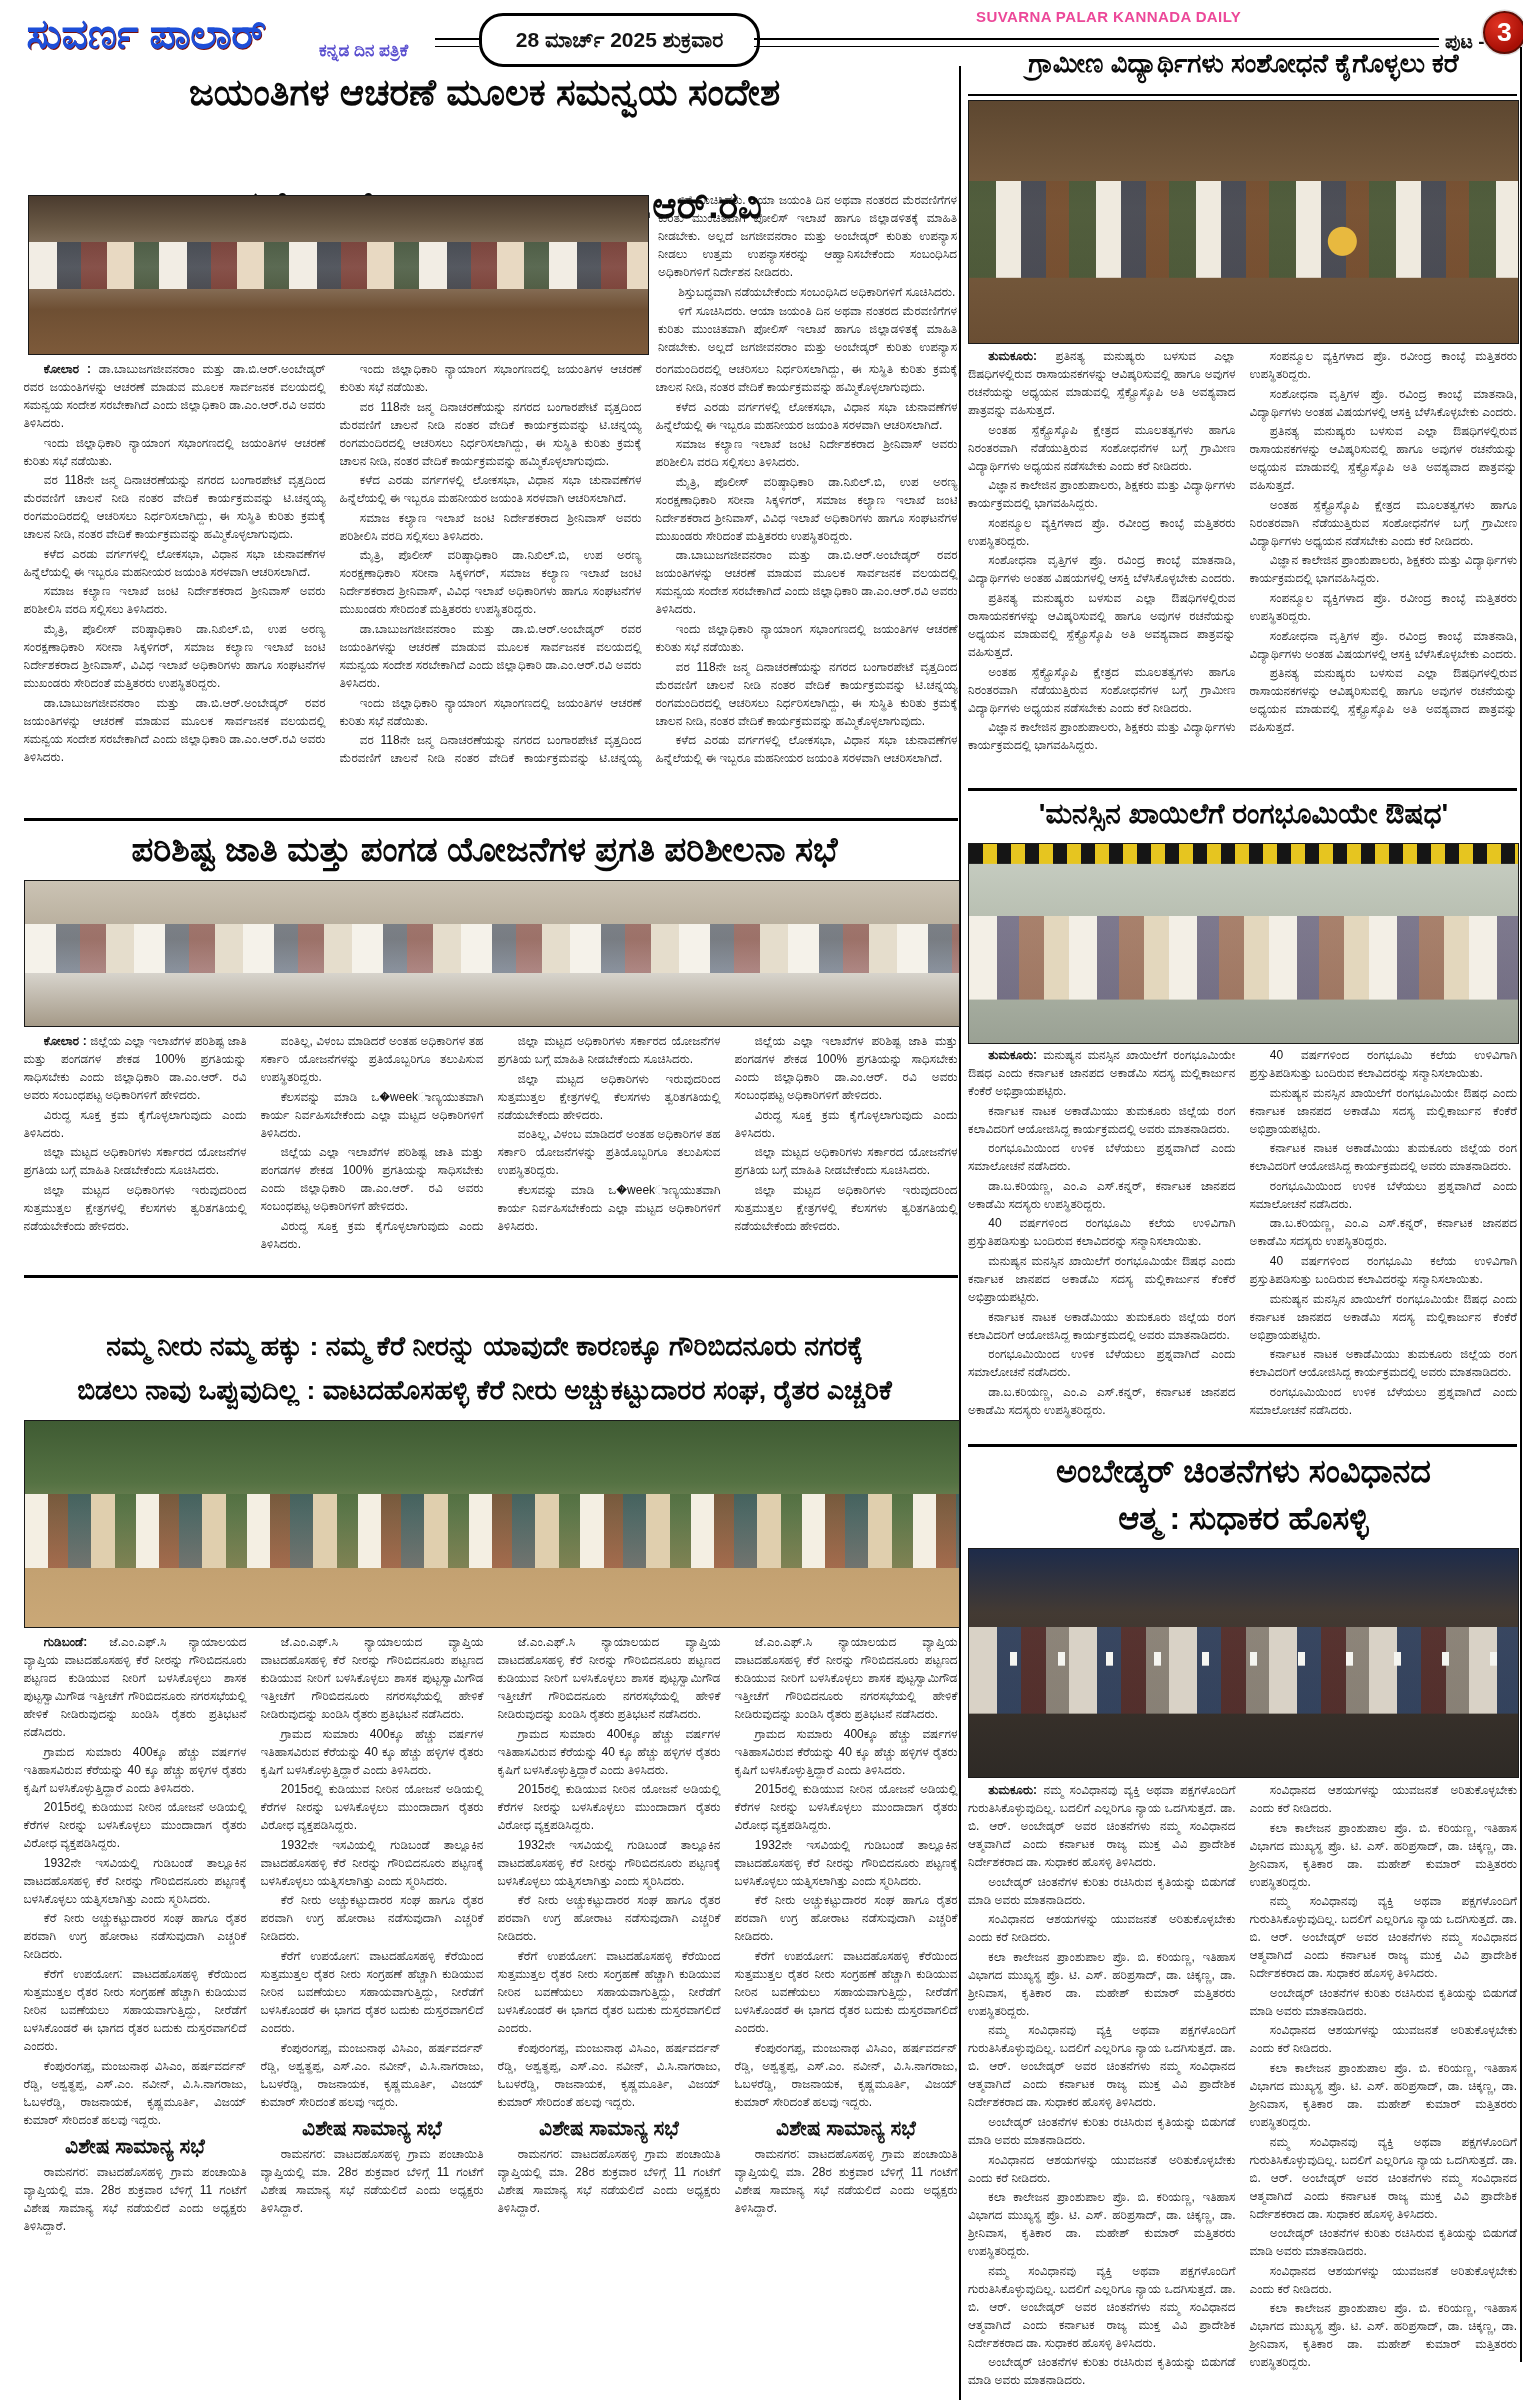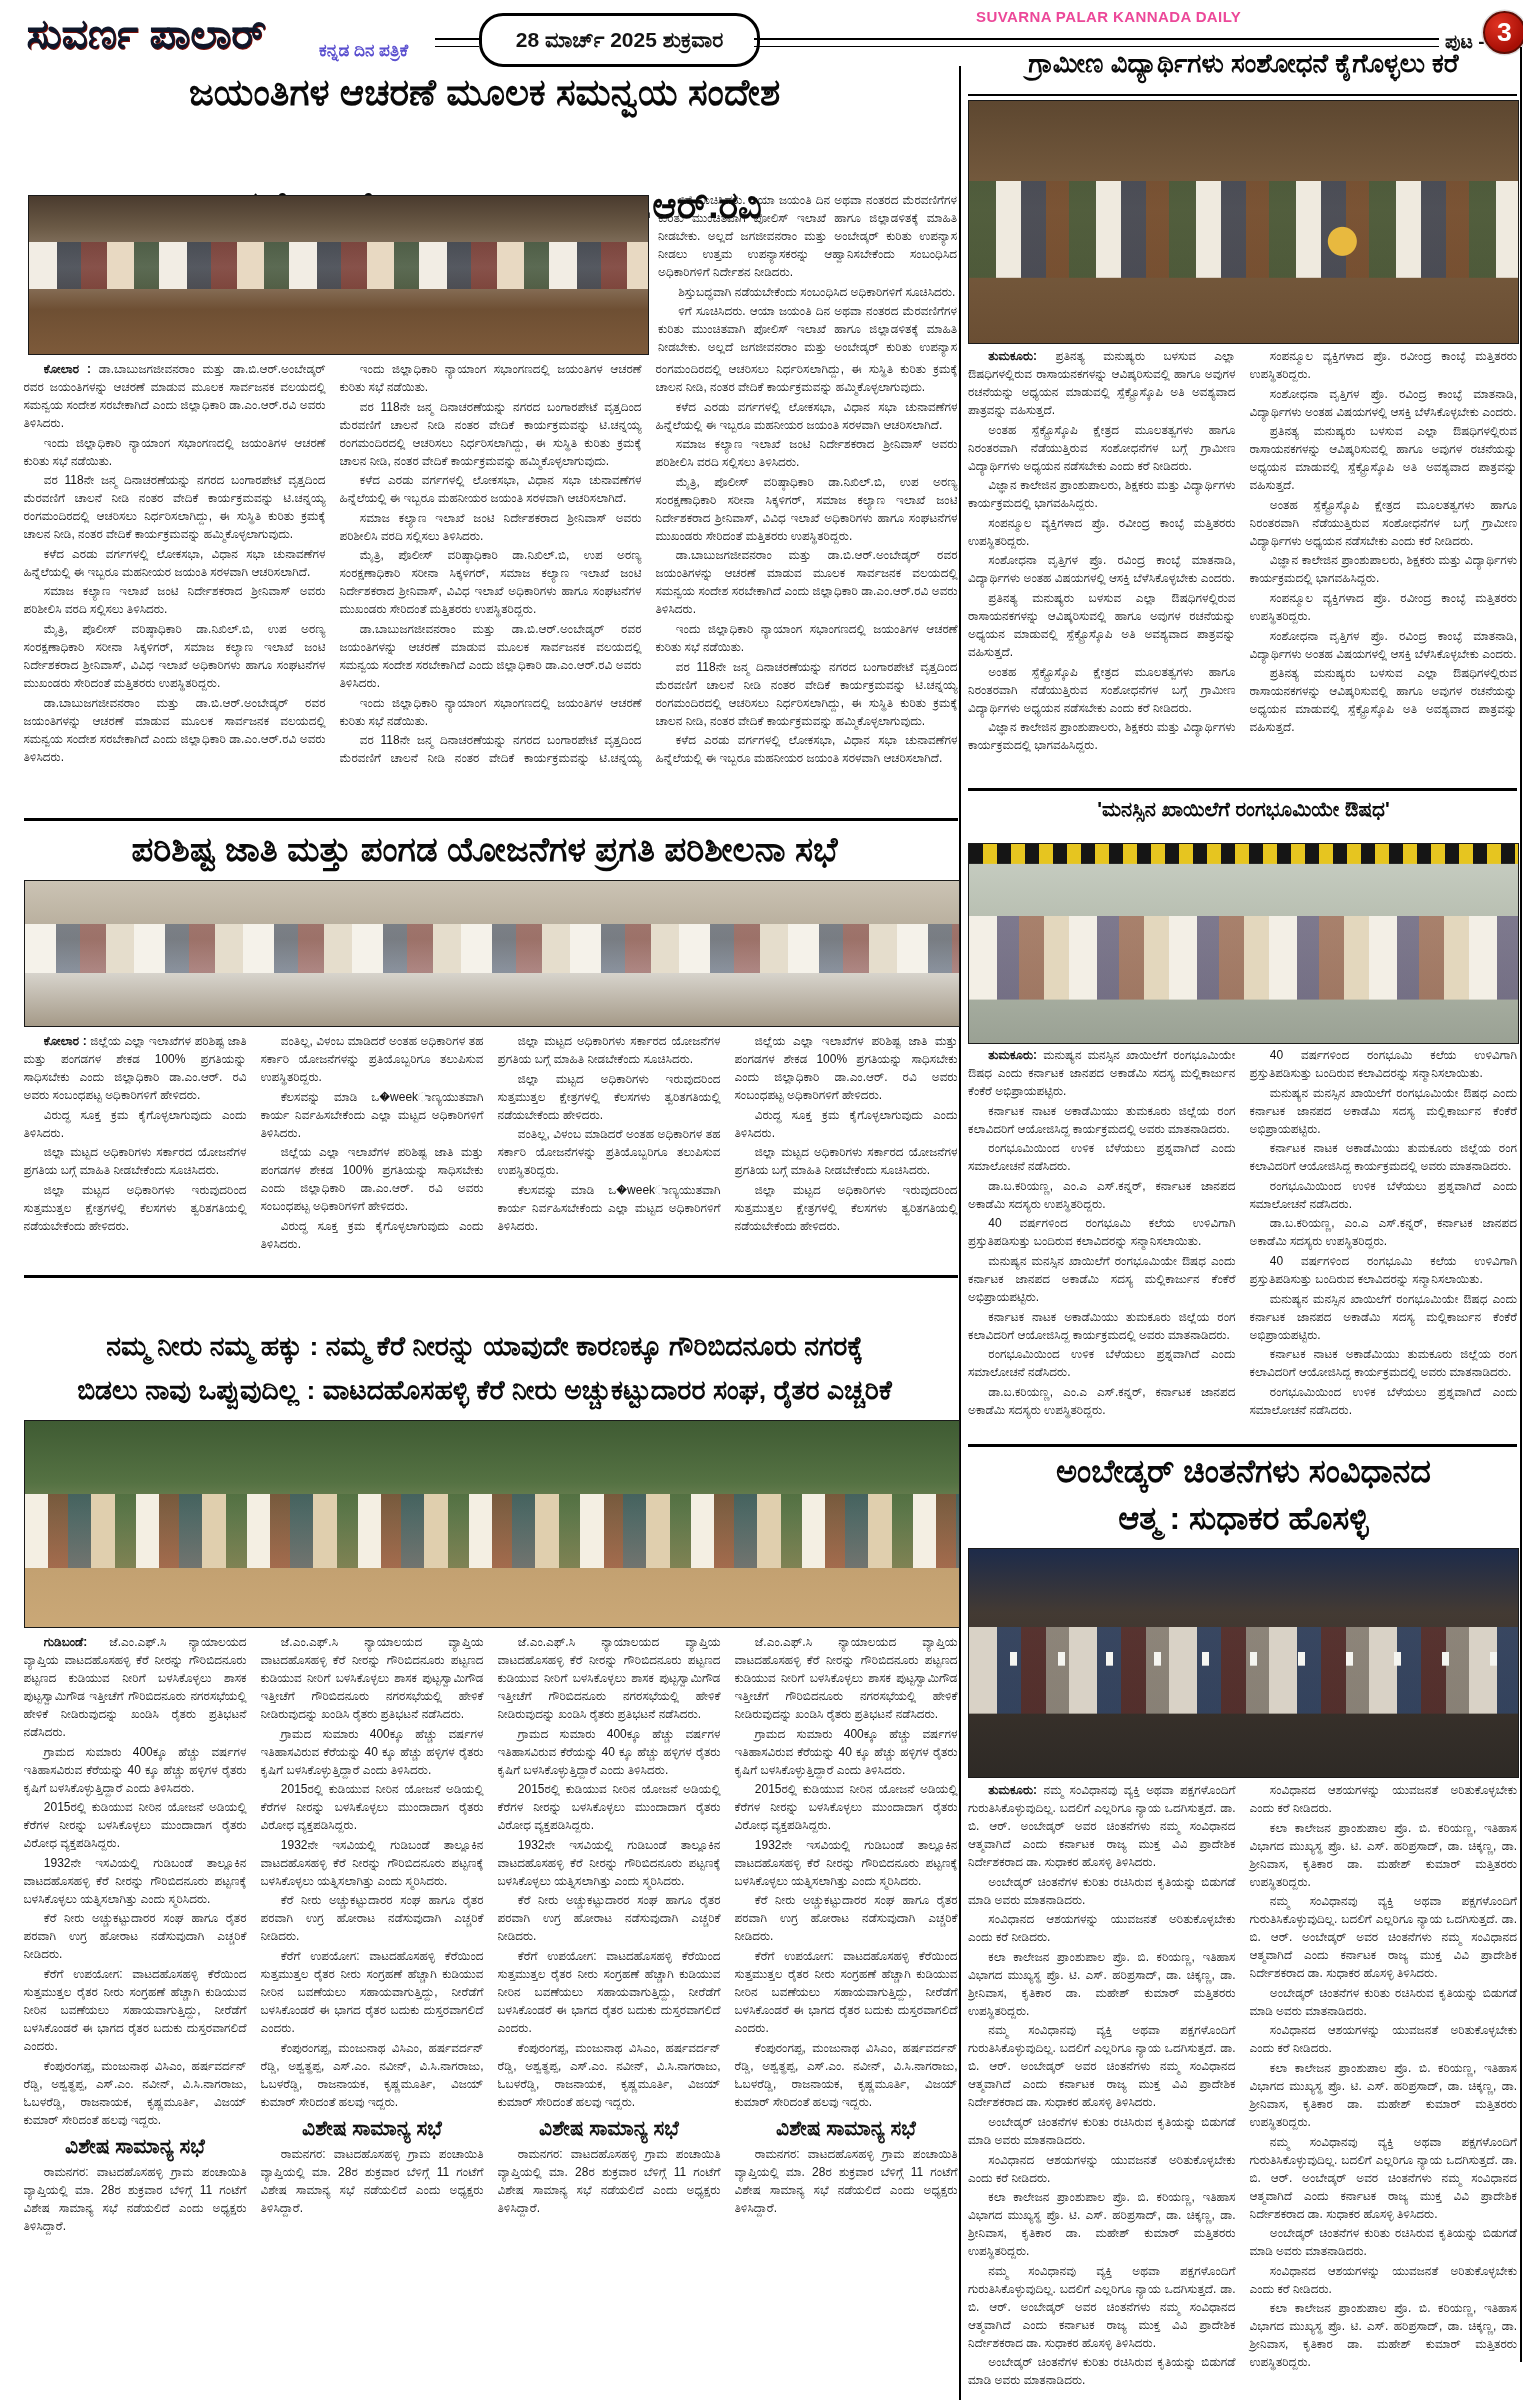--- a/index.html
+++ b/index.html
@@ -1,20 +1,20 @@
 <!DOCTYPE html>
 <html style="font-size:12.5px"><head>
 <meta charset="utf-8">
 <style>
   html,body{margin:0;padding:0;background:#ffffff;}
   #page{position:relative;width:1523px;height:2401px;background:#ffffff;overflow:hidden;
         font-family:"Liberation Sans", sans-serif;color:#141414;}
 
   
-  .logo{position:absolute;left:26.6px;top:11px;font-size:41px;font-weight:bold;color:#0f172a;
+  .logo{position:absolute;left:26.6px;top:11px;font-size:41px;font-weight:bold;color:#1d4ed8;
         text-shadow:0.8px 0.8px 0 #7e0d05;white-space:nowrap;}
   .tagline{position:absolute;left:319px;top:41px;font-size:17px;font-weight:bold;color:#5b50cf;white-space:nowrap;}
   .dbl-line{position:absolute;height:5.5px;border-top:2.3px solid #000;border-bottom:1.6px solid #000;}
   .datebox{position:absolute;left:479px;top:12.5px;width:275px;height:48px;border:3.1px solid #000;
            border-radius:24px;background:#fff;display:flex;align-items:center;justify-content:center;
            font-size:21px;font-weight:bold;white-space:nowrap;box-shadow:0 0 0 1.6px #fff inset;}
   .engtitle{position:absolute;left:976px;top:7.8px;font-size:15px;font-weight:bold;color:#ec4899;
             letter-spacing:0.4px;white-space:nowrap;}
   .pagelabel{position:absolute;left:1445px;top:31px;font-size:19px;font-weight:bold;white-space:nowrap;}
   .pagecircle{position:absolute;left:1483px;top:11px;width:39px;height:39px;border-radius:50%;
@@ -213,21 +213,21 @@
       <p class="bp">ಪ್ರತಿನತ್ಯ ಮನುಷ್ಯರು ಬಳಸುವ ಎಲ್ಲಾ ಔಷಧಿಗಳಲ್ಲಿರುವ ರಾಸಾಯನಕಗಳನ್ನು ಆವಿಷ್ಕರಿಸುವಲ್ಲಿ ಹಾಗೂ ಅವುಗಳ ರಚನೆಯನ್ನು ಅಧ್ಯಯನ ಮಾಡುವಲ್ಲಿ ಸ್ಪೆಕ್ಟ್ರೊಸ್ಕೊಪಿ ಅತಿ ಅವಶ್ಯವಾದ ಪಾತ್ರವನ್ನು ವಹಿಸುತ್ತದೆ.</p>
       <p class="bp">ಅಂತಹ ಸ್ಪೆಕ್ಟ್ರೊಸ್ಕೊಪಿ ಕ್ಷೇತ್ರದ ಮೂಲತತ್ವಗಳು ಹಾಗೂ ನಿರಂತರವಾಗಿ ನೆಡೆಯುತ್ತಿರುವ ಸಂಶೋಧನೆಗಳ ಬಗ್ಗೆ ಗ್ರಾಮೀಣ ವಿದ್ಯಾರ್ಥಿಗಳು ಅಧ್ಯಯನ ನಡೆಸಬೇಕು ಎಂದು ಕರೆ ನೀಡಿದರು.</p>
       <p class="bp">ವಿಜ್ಞಾನ ಕಾಲೇಜಿನ ಪ್ರಾಂಶುಪಾಲರು, ಶಿಕ್ಷಕರು ಮತ್ತು ವಿದ್ಯಾರ್ಥಿಗಳು ಕಾರ್ಯಕ್ರಮದಲ್ಲಿ ಭಾಗವಹಿಸಿದ್ದರು.</p>
       <p class="bp">ಸಂಪನ್ಮೂಲ ವ್ಯಕ್ತಿಗಳಾದ ಪ್ರೊ. ರವೀಂದ್ರ ಕಾಂಬ್ಳೆ ಮತ್ತಿತರರು ಉಪಸ್ಥಿತರಿದ್ದರು.</p>
       <p class="bp">ಸಂಶೋಧನಾ ವೃತ್ತಿಗಳ ಪ್ರೊ. ರವಿಂದ್ರ ಕಾಂಬ್ಳೆ ಮಾತನಾಡಿ, ವಿದ್ಯಾರ್ಥಿಗಳು ಅಂತಹ ವಿಷಯಗಳಲ್ಲಿ ಆಸಕ್ತಿ ಬೆಳೆಸಿಕೊಳ್ಳಬೇಕು ಎಂದರು.</p>
       <p class="bp">ಪ್ರತಿನತ್ಯ ಮನುಷ್ಯರು ಬಳಸುವ ಎಲ್ಲಾ ಔಷಧಿಗಳಲ್ಲಿರುವ ರಾಸಾಯನಕಗಳನ್ನು ಆವಿಷ್ಕರಿಸುವಲ್ಲಿ ಹಾಗೂ ಅವುಗಳ ರಚನೆಯನ್ನು ಅಧ್ಯಯನ ಮಾಡುವಲ್ಲಿ ಸ್ಪೆಕ್ಟ್ರೊಸ್ಕೊಪಿ ಅತಿ ಅವಶ್ಯವಾದ ಪಾತ್ರವನ್ನು ವಹಿಸುತ್ತದೆ.</p>
     </div>
 
   <div class="hrule" style="left:968px;top:788px;width:549px;height:3.1px;"></div>
 
-  <div class="hl" style="left:970px;top:796px;width:547px;height:44px;font-size:20px;">'ಮನಸ್ಸಿನ ಖಾಯಿಲೆಗೆ ರಂಗಭೂಮಿಯೇ ಔಷಧ'</div>
+  <div class="hl" style="left:970px;top:796px;width:547px;height:44px;font-size:28px;">'ಮನಸ್ಸಿನ ಖಾಯಿಲೆಗೆ ರಂಗಭೂಮಿಯೇ ಔಷಧ'</div>
 
   <div class="photo ph5" style="left:968px;top:843px;width:549px;height:199px;"></div>
 
   <div class="body-block cols2" style="left:968px;top:1046px;width:549px;height:393px;">
       <p class="bp"><b>ತುಮಕೂರು: </b>ಮನುಷ್ಯನ ಮನಸ್ಸಿನ ಖಾಯಿಲೆಗೆ ರಂಗಭೂಮಿಯೇ ಔಷಧ ಎಂದು ಕರ್ನಾಟಕ ಜಾನಪದ ಅಕಾಡೆಮಿ ಸದಸ್ಯ ಮಲ್ಲಿಕಾರ್ಜುನ ಕೆಂಕೆರೆ ಅಭಿಪ್ರಾಯಪಟ್ಟಿರು.</p>
       <p class="bp">ಕರ್ನಾಟಕ ನಾಟಕ ಅಕಾಡೆಮಿಯು ತುಮಕೂರು ಜಿಲ್ಲೆಯ ರಂಗ ಕಲಾವಿದರಿಗೆ ಆಯೋಜಿಸಿದ್ದ ಕಾರ್ಯಕ್ರಮದಲ್ಲಿ ಅವರು ಮಾತನಾಡಿದರು.</p>
       <p class="bp">ರಂಗಭೂಮಿಯಿಂದ ಉಳಿಕ ಬೆಳೆಯಲು ಪ್ರಶ್ನವಾಗಿದೆ ಎಂದು ಸಮಾಲೋಚನೆ ನಡೆಸಿದರು.</p>
       <p class="bp">ಡಾ.ಬ.ಕರಿಯಣ್ಣ, ಎಂ.ಎ ಎಸ್.ಕನ್ನರ್, ಕರ್ನಾಟಕ ಜಾನಪದ ಅಕಾಡೆಮಿ ಸದಸ್ಯರು ಉಪಸ್ಥಿತರಿದ್ದರು.</p>
       <p class="bp">40 ವರ್ಷಗಳಿಂದ ರಂಗಭೂಮಿ ಕಲೆಯ ಉಳಿವಿಗಾಗಿ ಪ್ರಸ್ತುತಿಪಡಿಸುತ್ತು ಬಂದಿರುವ ಕಲಾವಿದರನ್ನು ಸನ್ಮಾನಿಸಲಾಯಿತು.</p>
       <p class="bp">ಮನುಷ್ಯನ ಮನಸ್ಸಿನ ಖಾಯಿಲೆಗೆ ರಂಗಭೂಮಿಯೇ ಔಷಧ ಎಂದು ಕರ್ನಾಟಕ ಜಾನಪದ ಅಕಾಡೆಮಿ ಸದಸ್ಯ ಮಲ್ಲಿಕಾರ್ಜುನ ಕೆಂಕೆರೆ ಅಭಿಪ್ರಾಯಪಟ್ಟಿರು.</p>

